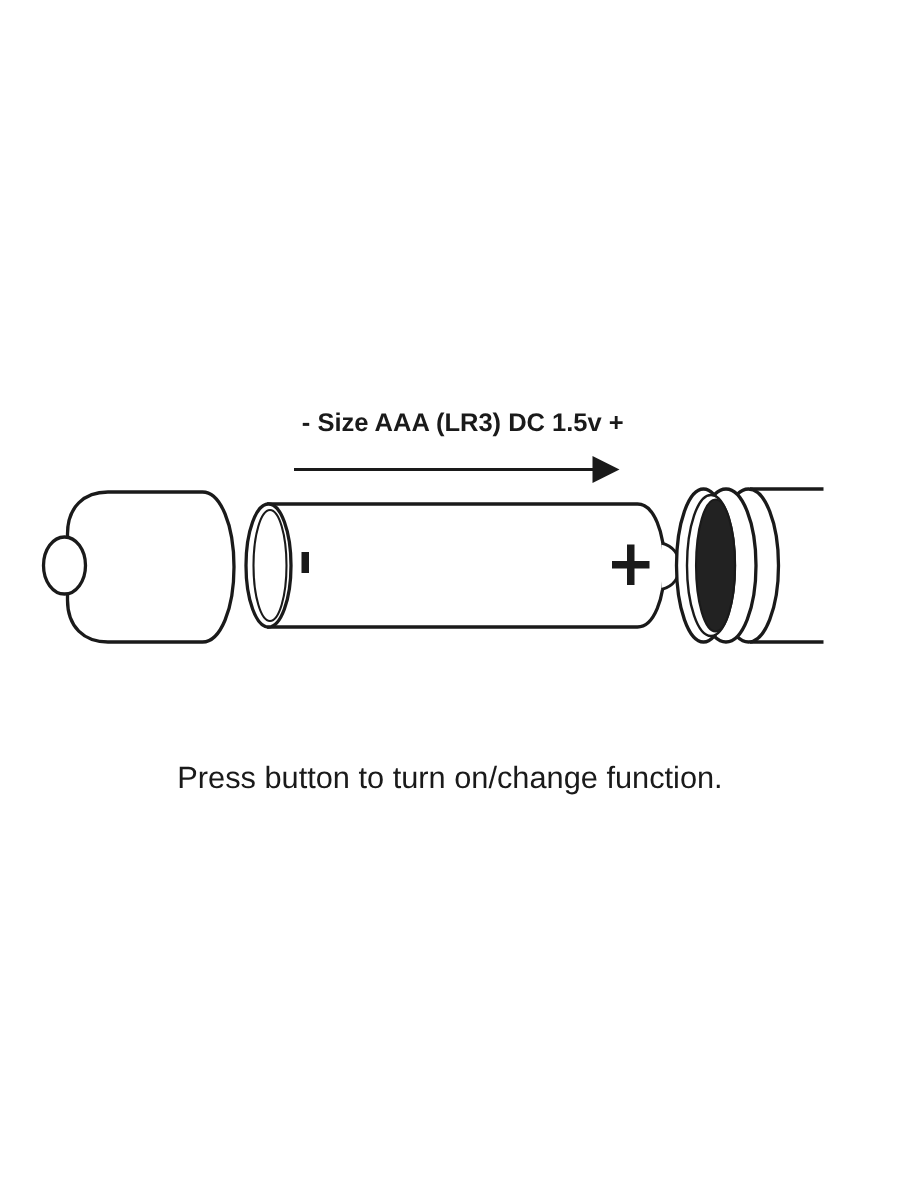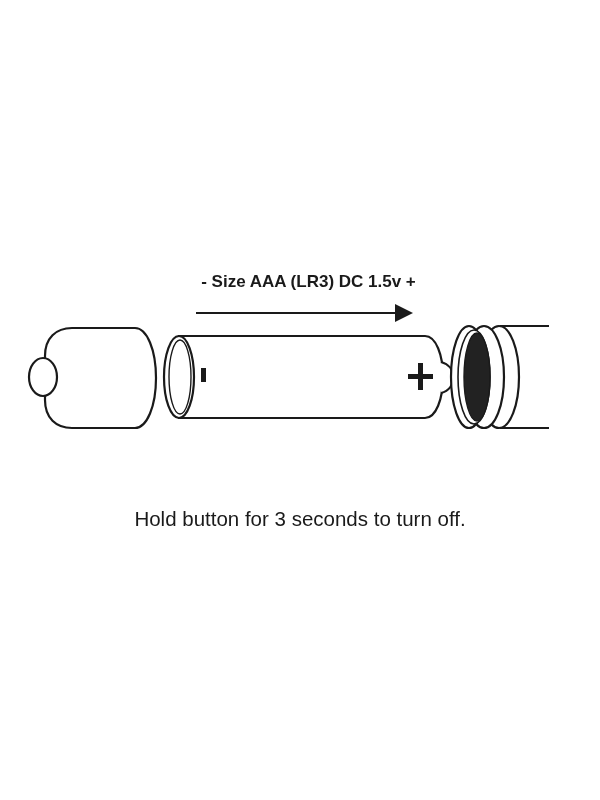--- a/index.html
+++ b/index.html
@@ -110,14 +110,14 @@
 
     <ellipse cx="474" cy="377" rx="16" ry="47" fill="#ffffff" stroke="#1a1a1a" stroke-width="1.6"></ellipse>
 
     <ellipse cx="477" cy="377" rx="13" ry="44" fill="#222222" stroke="#1a1a1a" stroke-width="1.4"></ellipse>
   </g>
 </svg>
 
 <div class="polarity-label">- Size AAA (LR3) DC 1.5v +</div>
 
 <div class="instructions">
-  <div>Hold button for 3 seconds to turn off.</div>
+  <div>Press button to turn on/change function.</div>
 </div>
 
 </body></html>

